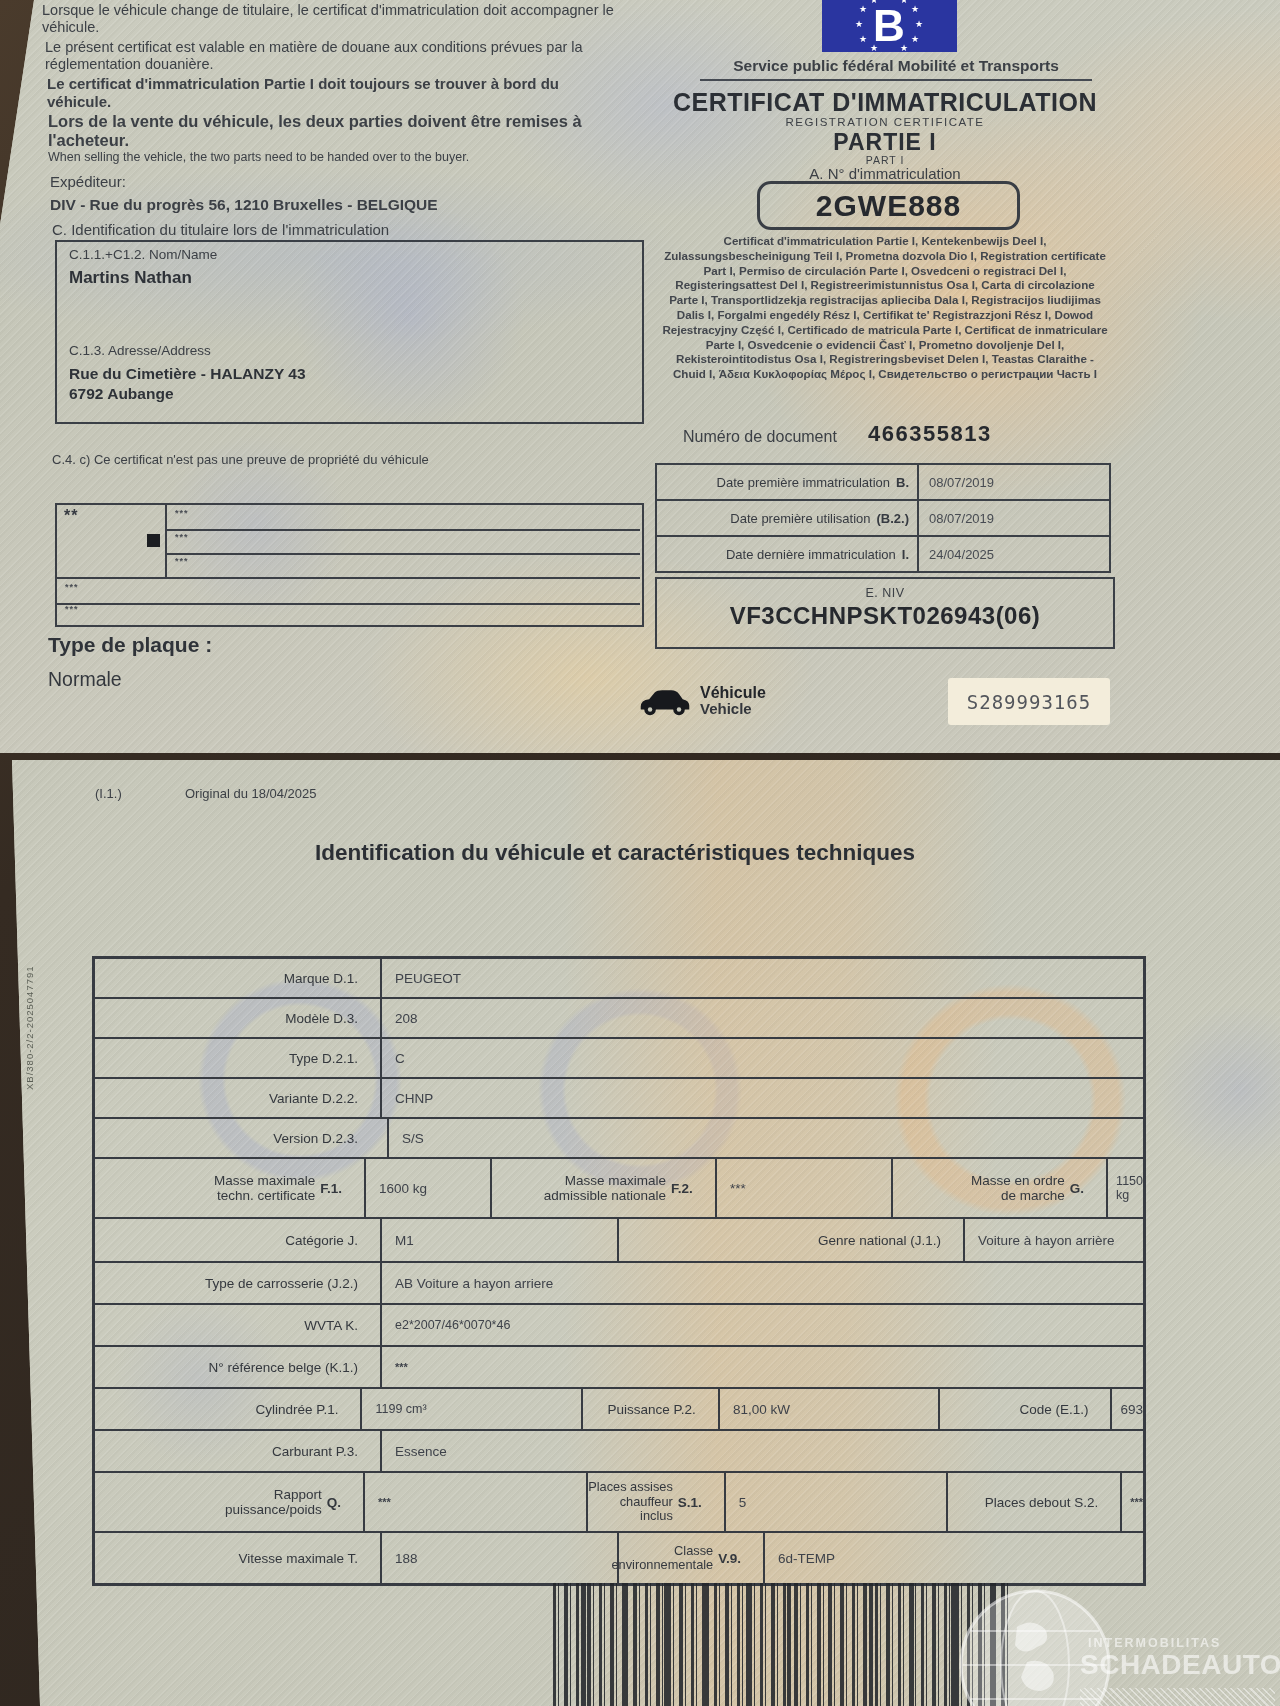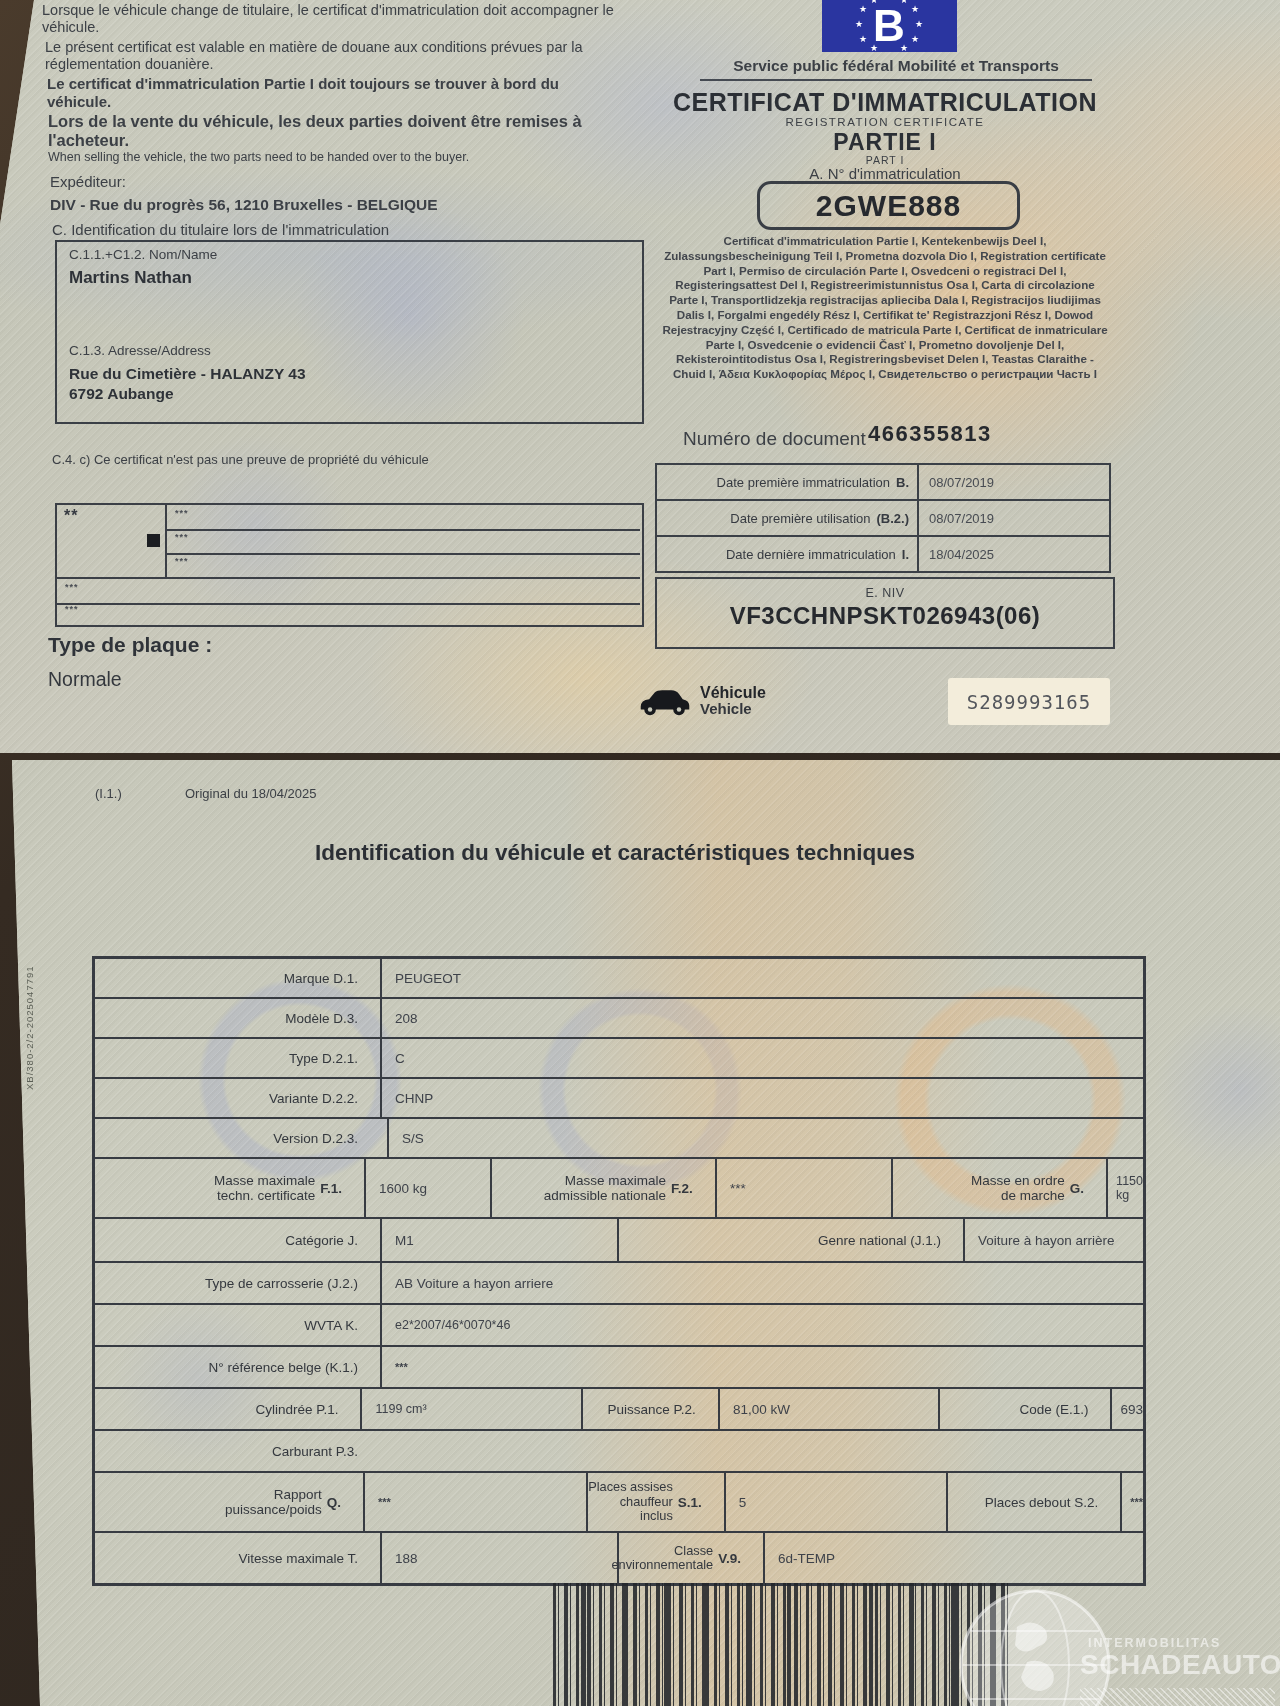--- a/index.html
+++ b/index.html
@@ -152,21 +152,21 @@
     <div class="abs b ctr" style="left:660px;top:129px;width:450px;font-size:23px;color:#2b2f35;letter-spacing:1px;">PARTIE I</div>
     <div class="abs ctr txt" style="left:660px;top:154px;width:450px;font-size:10.5px;letter-spacing:1px;">PART I</div>
     <div class="abs ctr txt" style="left:660px;top:165px;width:450px;font-size:15px;">A. N° d'immatriculation</div>
 
     <div id="plateBox" class="abs">
       <span class="b" style="font-size:30px;letter-spacing:1px;color:#26292e;">2GWE888</span>
     </div>
 
     <div class="abs b ctr" style="left:660px;top:234px;width:450px;font-size:11.6px;line-height:14.8px;color:#42464d;">Certificat d'immatriculation Partie I, Kentekenbewijs Deel I, Zulassungsbescheinigung Teil I, Prometna dozvola Dio I, Registration certificate Part I, Permiso de circulación Parte I, Osvedceni o registraci Del I, Registeringsattest Del I, Registreerimistunnistus Osa I, Carta di circolazione Parte I, Transportlidzekja registracijas aplieciba Dala I, Registracijos liudijimas Dalis I, Forgalmi engedély Rész I, Certifikat te' Registrazzjoni Rész I, Dowod Rejestracyjny Część I, Certificado de matricula Parte I, Certificat de inmatriculare Parte I, Osvedcenie o evidencii Časť I, Prometno dovoljenje Del I, Rekisterointitodistus Osa I, Registreringsbeviset Delen I, Teastas Claraithe - Chuid I, Άδεια Κυκλοφορίας Μέρος I, Свидетельство о регистрации Часть I</div>
 
-    <div class="abs txt" style="left:683px;top:428px;font-size:19px;">Numéro de document</div>
+    <div class="abs txt" style="left:683px;top:428px;font-size:16px;">Numéro de document</div>
     <div class="abs b" style="left:868px;top:421px;font-size:22px;letter-spacing:1.5px;color:#26292e;">466355813</div>
 
     <div id="datesTable" class="abs">
       <div class="drow">
         <div class="dlabel">
             <span>Date première immatriculation</span>
           <span class="b">B.</span>
           </div>
         <div class="dval">08/07/2019</div>
       </div>
@@ -175,21 +175,21 @@
             <span>Date première utilisation</span>
           <span class="b">(B.2.)</span>
           </div>
         <div class="dval">08/07/2019</div>
       </div>
       <div class="drow">
         <div class="dlabel">
             <span>Date dernière immatriculation</span>
           <span class="b">I.</span>
           </div>
-        <div class="dval">18/04/2025</div>
+        <div class="dval">24/04/2025</div>
       </div>
     </div>
 
     <div id="nivBox" class="abs">
       <div class="ctr txt" style="margin-top:7px;font-size:12.5px;letter-spacing:.5px;">E. NIV</div>
       <div class="ctr b" style="margin-top:2px;font-size:24px;letter-spacing:.5px;color:#26292e;">VF3CCHNPSKT026943(06)</div>
     </div>
 
     <div class="abs" style="left:637px;top:684px;">
       <svg width="56" height="34" viewBox="0 0 60 36" xmlns="http://www.w3.org/2000/svg">
@@ -285,20 +285,21 @@
         <div class="tc tl" style="width:263px;">Cylindrée P.1.</div>
         <div class="tc tv" style="width:222px;font-size:12.5px;">1199 cm³</div>
         <div class="tc tl" style="width:122px;">Puissance P.2.</div>
         <div class="tc tv" style="width:222px;">81,00 kW</div>
         <div class="tc tl" style="width:160px;">Code (E.1.)</div>
         <div class="tc tv" style="flex:1;padding-left:8px;">693</div>
       </div>
 
       <div class="trow" style="height:40px;">
         <div class="tc tl" style="width:263px;">Carburant P.3.</div>
+        <div class="tc tv" style="flex:1;">Essence</div>
       </div>
 
       <div class="trow" style="height:58px;">
         <div class="tc tl" style="width:263px;">
           <span class="stack"><span>Rapport</span><br>
           <span>puissance/poids</span></span>
           <span class="code">Q.</span>
         </div>
         <div class="tc tv" style="width:222px;font-size:11px;font-weight:bold;">***</div>
         <div class="tc tl" style="width:122px;">

